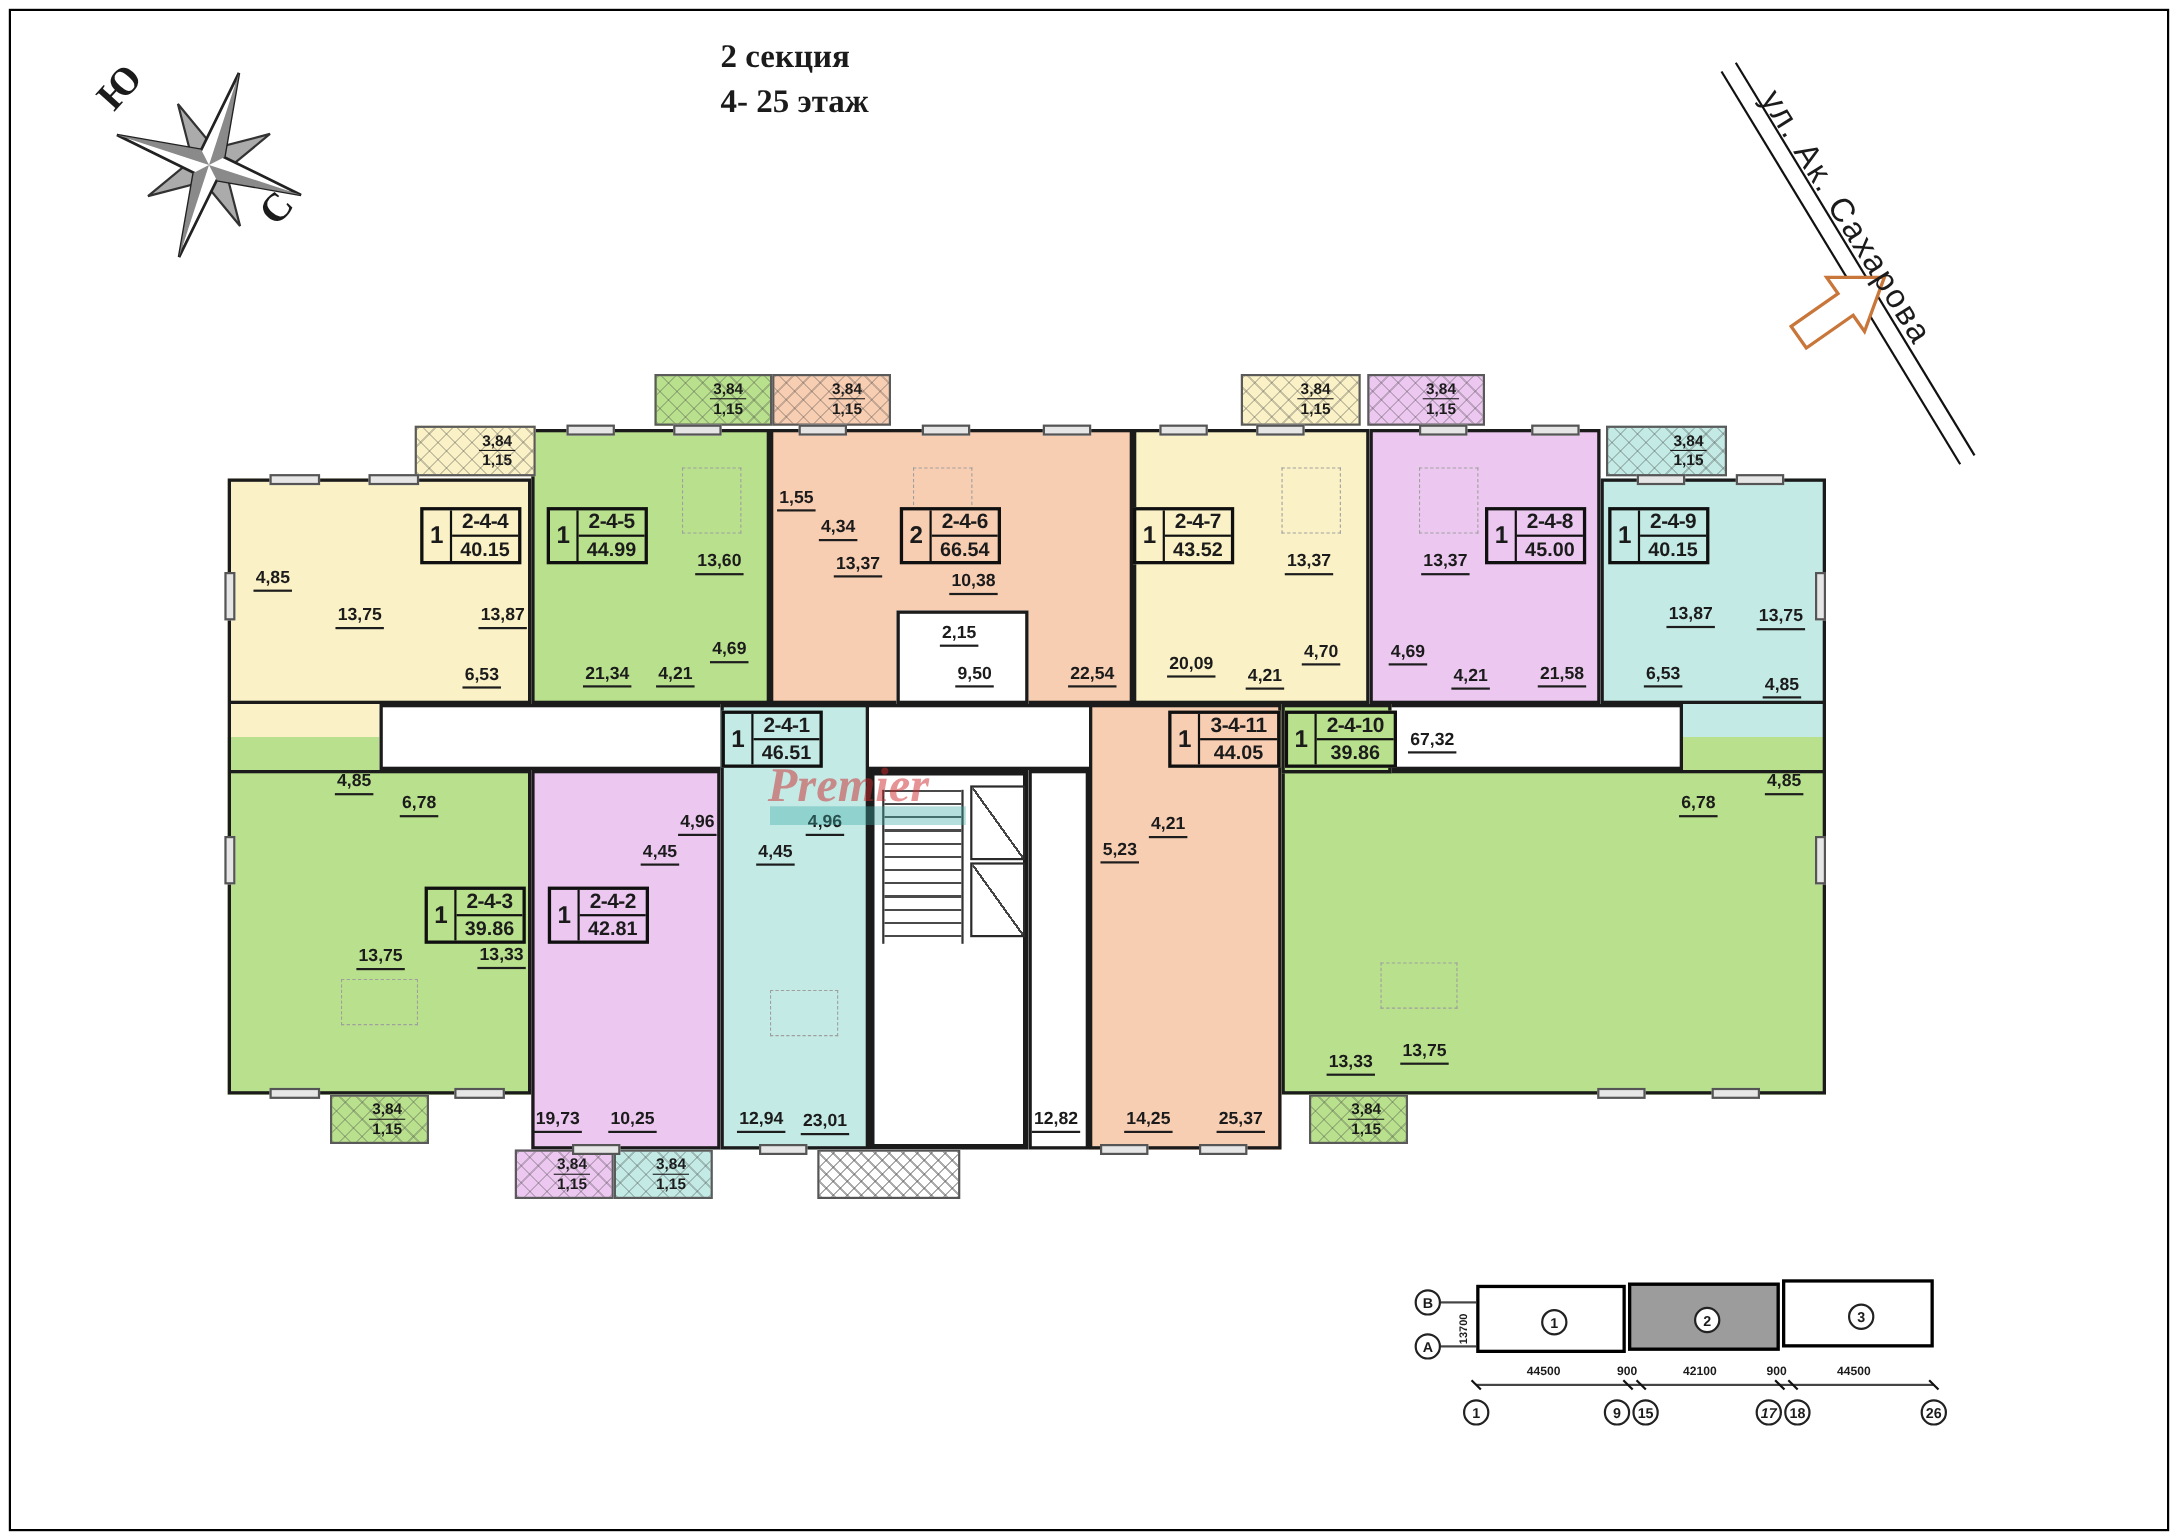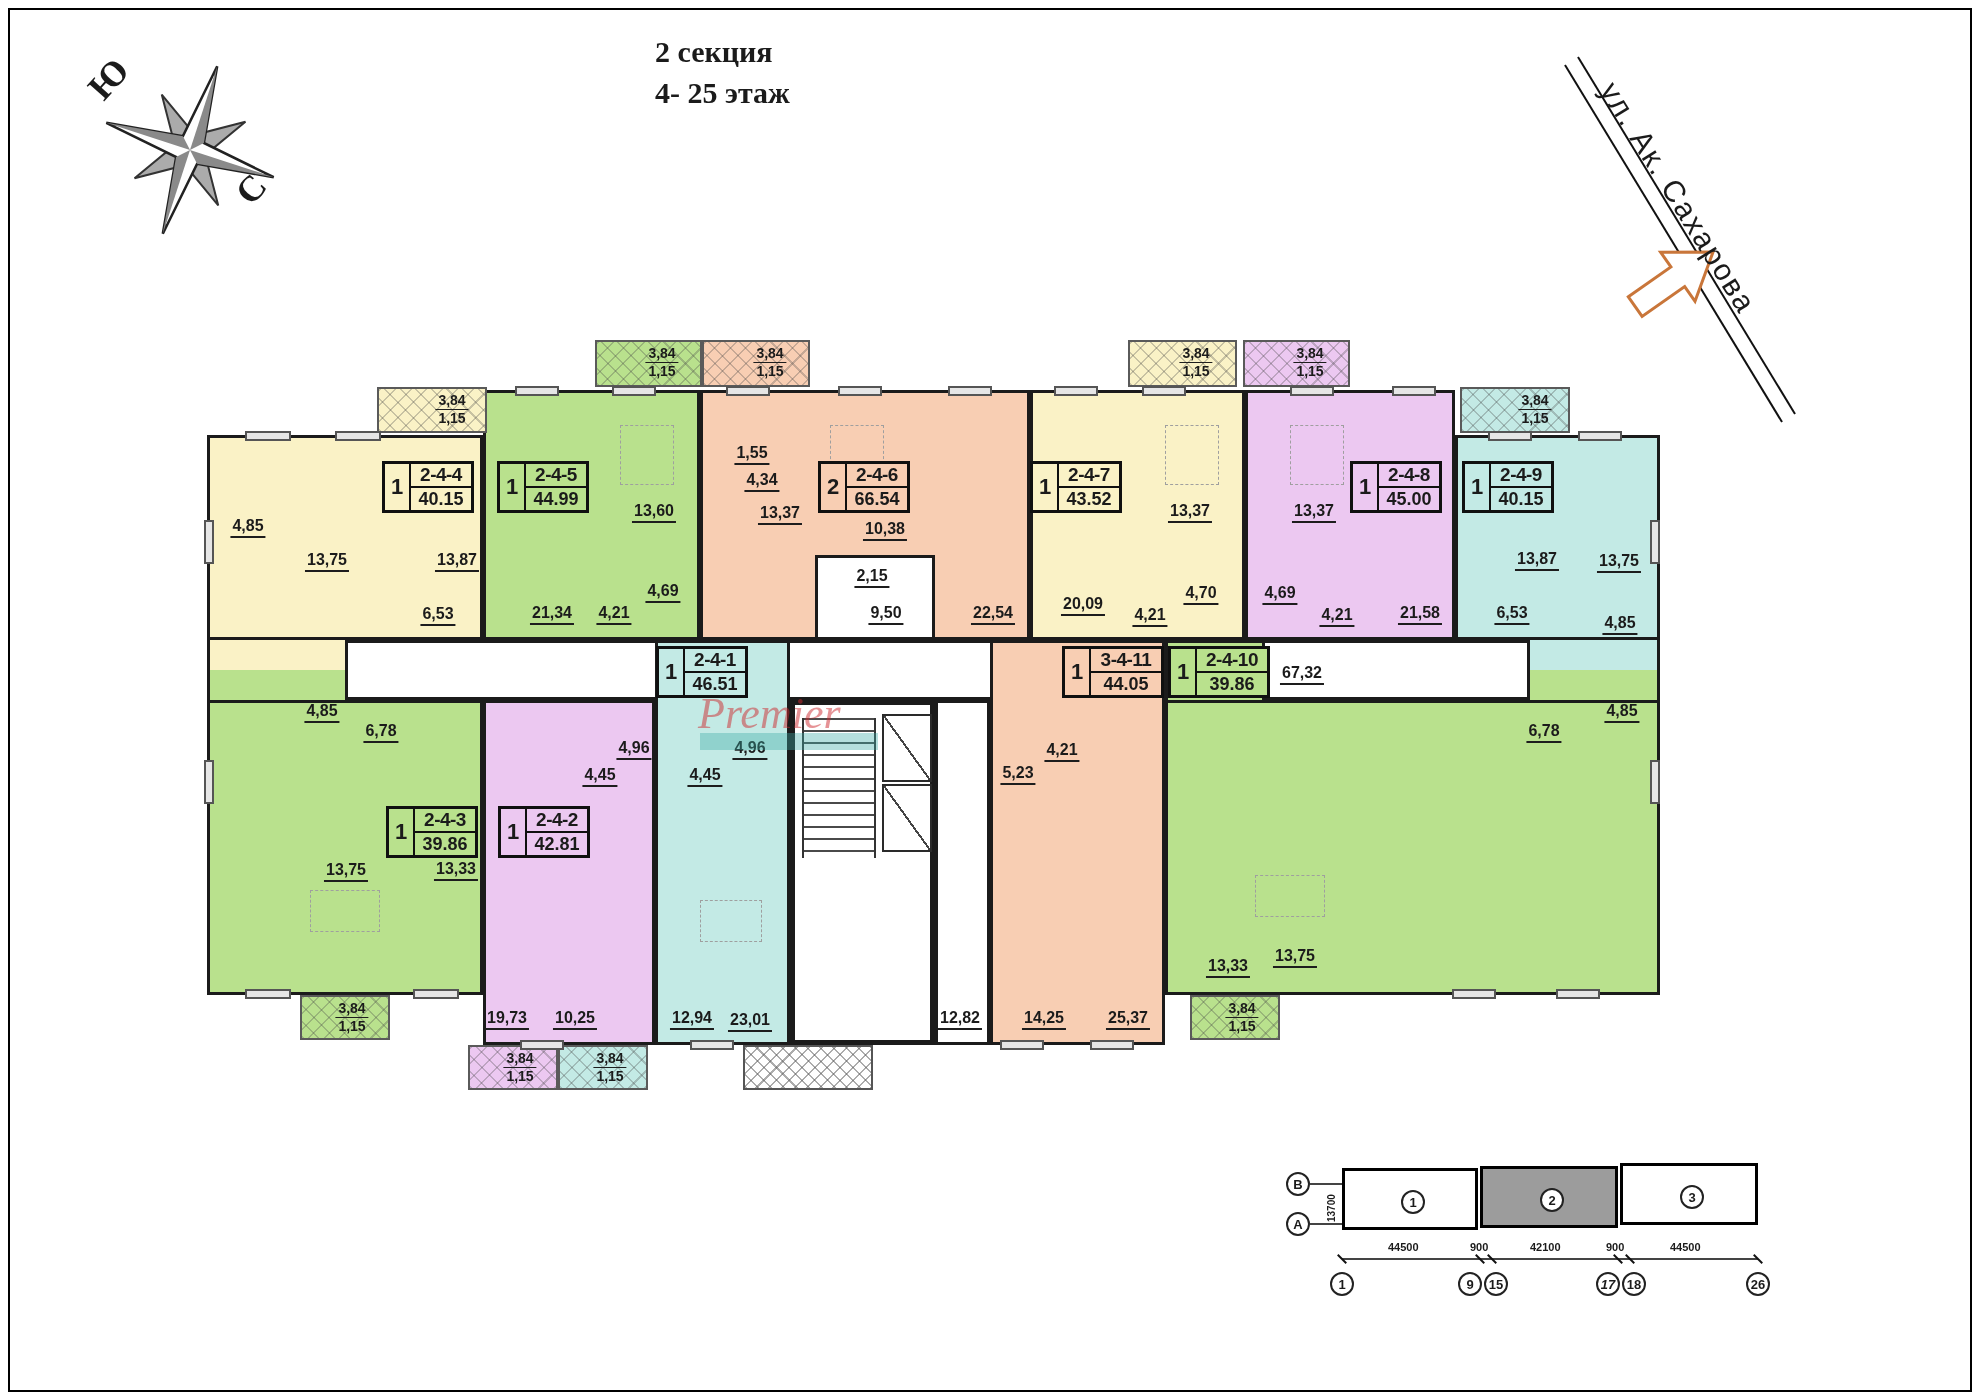--- a/index.html
+++ b/index.html
@@ -35,21 +35,21 @@
   .aptlabel .id{flex:1;display:flex;align-items:center;justify-content:center;font-size:19px;border-bottom:2.5px solid #101010;letter-spacing:-.5px;white-space:nowrap;}
   .aptlabel .tot{flex:1;display:flex;align-items:center;justify-content:center;font-size:18px;}
   .win{position:absolute;background:#e6e6e6;border:2px solid #555;box-sizing:border-box;}
   .furn{position:absolute;border:1.5px dashed #9f9f9f;}
   .stairflight{position:absolute;background:repeating-linear-gradient(180deg,#4a4a4a 0 2px,transparent 2px 12px);border-left:2px solid #333;border-right:2px solid #333;}
   .elev{position:absolute;border:2.5px solid #2a2a2a;background:
         linear-gradient(to top right,transparent calc(50% - 1px),#444 calc(50% - 1px) calc(50% + 1px),transparent calc(50% + 1px));}
   .title{position:absolute;font-family:"Liberation Serif",serif;font-weight:700;font-size:30px;line-height:1.35;}
   .compass-lbl{position:absolute;font-size:36px;font-weight:700;font-family:"Liberation Serif",serif;}
   .street-text{position:absolute;font-size:30px;letter-spacing:2px;transform-origin:left top;white-space:nowrap;}
-  .wm{position:absolute;font-family:"Liberation Serif",serif;font-style:italic;font-weight:400;
+  .wm{position:absolute;font-family:"Liberation Serif",serif;font-style:italic;font-weight:700;
       font-size:44px;color:rgba(205,40,45,.5);}
   .wm-strip{position:absolute;background:rgba(60,170,165,.38);}
   .kp-circle{position:absolute;width:24px;height:24px;border:2px solid #222;border-radius:50%;
              display:flex;align-items:center;justify-content:center;font-size:13px;font-weight:700;background:#fff;box-sizing:border-box;}
   .kp-dim{position:absolute;font-size:11px;font-weight:700;}
   .kp-line{position:absolute;background:#444;}
   .kp-tick{position:absolute;width:12px;height:2px;background:#111;transform:rotate(45deg);}
   .kp-block{position:absolute;box-sizing:border-box;border:3.5px solid #000;background:#fff;}
 </style>
 </head>
@@ -254,21 +254,21 @@
   <span class="room" style="left:248px;top:518px;">4,85</span>
   <span class="room" style="left:438px;top:606px;">6,53</span>
 
   <span class="room" style="left:654px;top:503px;">13,60</span>
   <span class="room" style="left:552px;top:605px;">21,34</span>
   <span class="room" style="left:614px;top:605px;">4,21</span>
   <span class="room" style="left:663px;top:583px;">4,69</span>
 
   <span class="room" style="left:780px;top:505px;">13,37</span>
   <span class="room" style="left:885px;top:521px;">10,38</span>
-  <span class="room" style="left:752px;top:445px;text-align:center;">1,55</span>
+  <span class="room" style="left:724px;top:445px;text-align:center;">1,55</span>
   <span class="room" style="left:762px;top:472px;">4,34</span>
   <span class="room" style="left:886px;top:605px;">9,50</span>
   <span class="room" style="left:993px;top:605px;">22,54</span>
 
   <span class="room" style="left:1190px;top:503px;">13,37</span>
   <span class="room" style="left:1083px;top:596px;">20,09</span>
   <span class="room" style="left:1150px;top:607px;">4,21</span>
   <span class="room" style="left:1201px;top:585px;">4,70</span>
 
   <span class="room" style="left:1314px;top:503px;">13,37</span>

